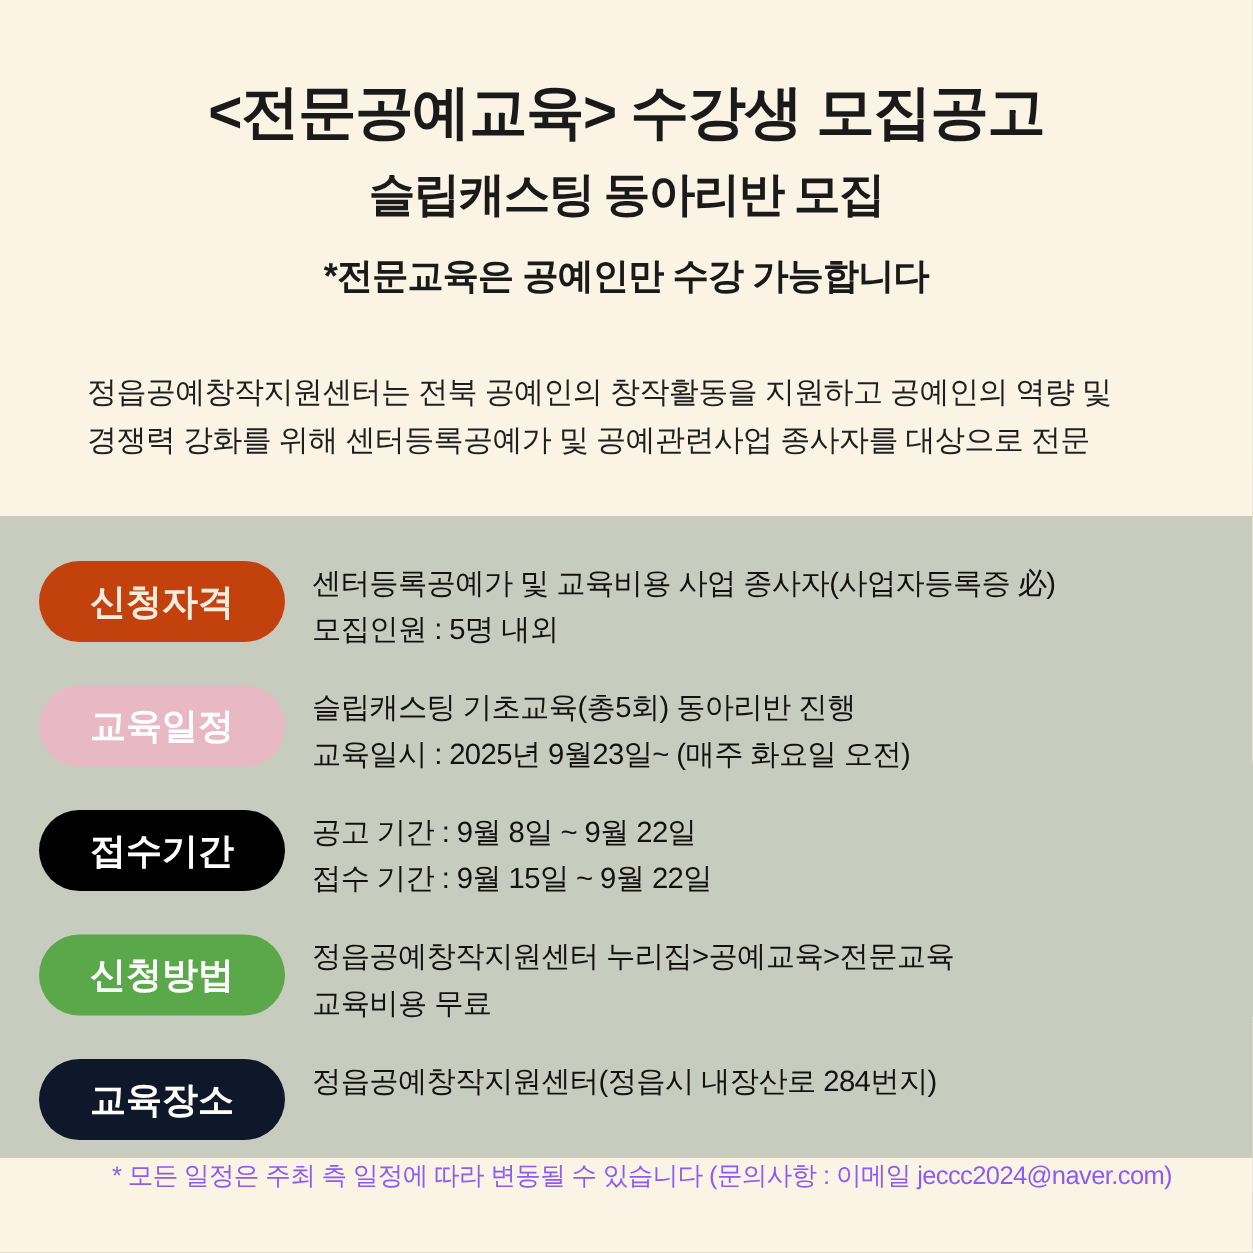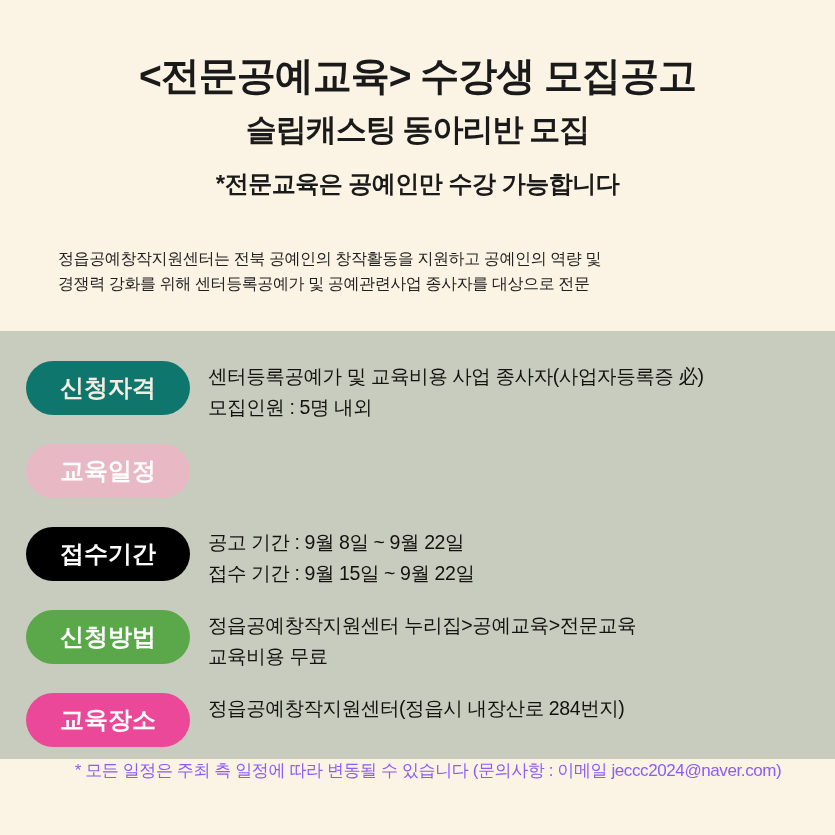--- a/index.html
+++ b/index.html
@@ -45,21 +45,21 @@
   }
   .title-note {
     font-size: 24px;
     font-weight: bold;
     color: #1a1a1a;
     margin-top: 18px;
     letter-spacing: -0.5px;
   }
   .intro {
     margin: 46px 58px 0 58px;
-    font-size: 16px;
+    font-size: 20px;
     color: #1f1f1f;
     line-height: 1.62;
     letter-spacing: -0.4px;
     text-align: left;
   }
   
   .body-block {
     margin-top: 34px;
     background: #c7ccbe;
     flex: 1 1 auto;
@@ -129,49 +129,53 @@
     <div class="intro">
       <div>정읍공예창작지원센터는 전북 공예인의 창작활동을 지원하고 공예인의 역량 및</div>
       <div>경쟁력 강화를 위해 센터등록공예가 및 공예관련사업 종사자를 대상으로 전문</div>
     </div>
   </div>
 
   <div class="body-block">
     <div class="rows">
 
       <div class="row">
-        <div class="pill" style="background:#0f766e;color:#f4ece0;">신청자격</div>
+        <div class="pill" style="background:#c2410c;color:#f4ece0;">신청자격</div>
         <div class="row-text">
           <div class="line">센터등록공예가 및 교육비용 사업 종사자(사업자등록증 必)</div>
           <div class="line">모집인원 : 5명 내외</div>
         </div>
       </div>
 
       <div class="row">
         <div class="pill" style="background:#e8b8c4;color:#ffffff;">교육일정</div>
+        <div class="row-text">
+          <div class="line">슬립캐스팅 기초교육(총5회) 동아리반 진행</div>
+          <div class="line">교육일시 : 2025년 9월23일~ (매주 화요일 오전)</div>
+        </div>
       </div>
 
       <div class="row">
         <div class="pill" style="background:#000000;color:#ffffff;">접수기간</div>
         <div class="row-text">
           <div class="line">공고 기간 : 9월 8일 ~ 9월 22일</div>
           <div class="line">접수 기간 : 9월 15일 ~ 9월 22일</div>
         </div>
       </div>
 
       <div class="row">
         <div class="pill" style="background:#5aa84a;color:#ffffff;">신청방법</div>
         <div class="row-text">
           <div class="line">정읍공예창작지원센터 누리집&gt;공예교육&gt;전문교육</div>
           <div class="line">교육비용 무료</div>
         </div>
       </div>
 
       <div class="row">
-        <div class="pill" style="background:#ec4899;color:#ffffff;">교육장소</div>
+        <div class="pill" style="background:#0f172a;color:#ffffff;">교육장소</div>
         <div class="row-text">
           <div class="line">정읍공예창작지원센터(정읍시 내장산로 284번지)</div>
         </div>
       </div>
 
     </div>
   </div>
 
   <div class="footer">
     <span>* 모든 일정은 주최 측 일정에 따라 변동될 수 있습니다 (문의사항 : 이메일 jeccc2024@naver.com)</span>

